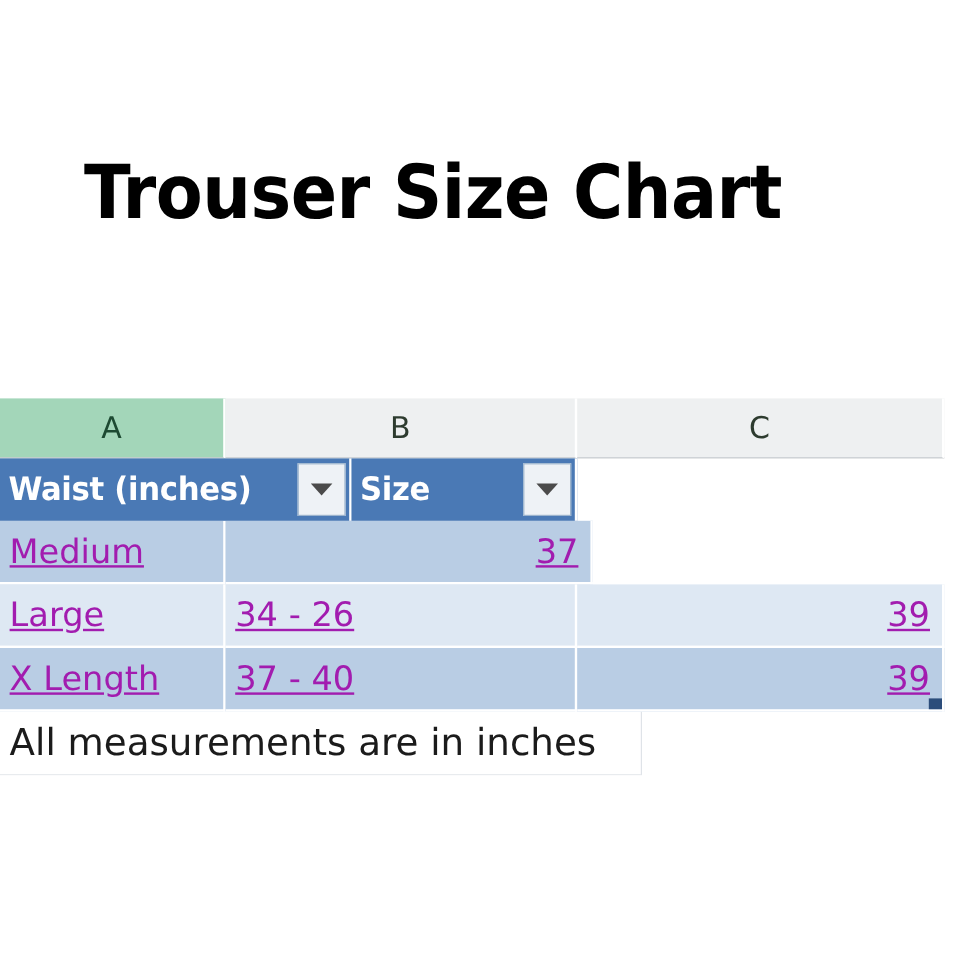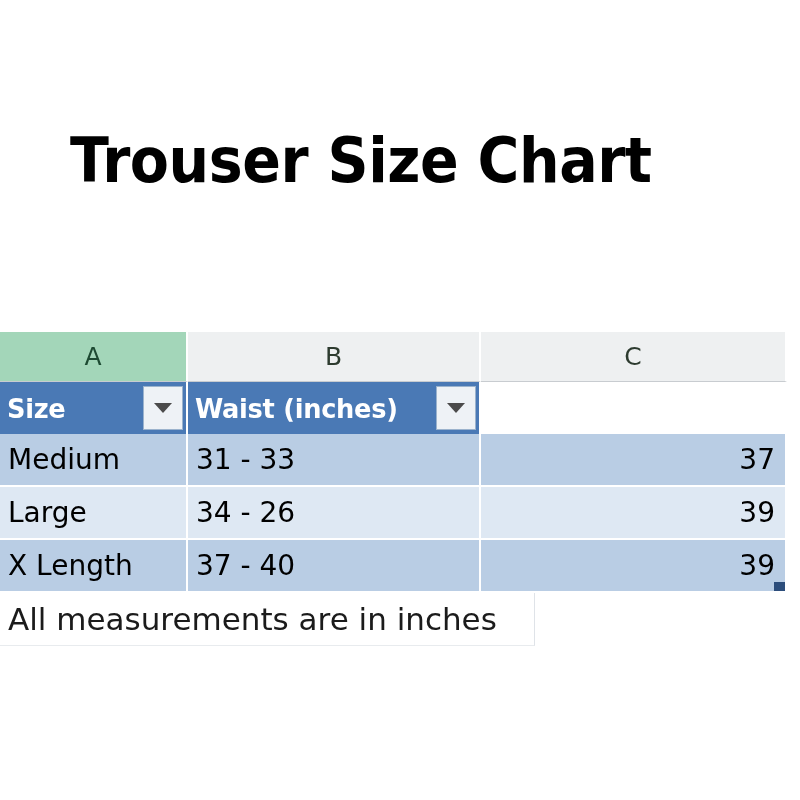--- a/index.html
+++ b/index.html
@@ -119,23 +119,24 @@
   }
   .td-cell {
     box-sizing: border-box;
     display: flex;
     align-items: center;
     border-right: 2px solid #ffffff;
     border-bottom: 2px solid #ffffff;
     padding: 0 8px;
     font-family: "DejaVu Sans", sans-serif;
     font-size: 28px;
-    color: #000000;
-    white-space: nowrap;
-    overflow: hidden;
+    color: #a21caf;
+    white-space: nowrap;
+    overflow: hidden;
+    text-decoration: underline;
   }
   .row-band-dark .td-cell { background: #b9cde4; }
   .row-band-light .td-cell { background: #dee8f3; }
   .td-cell.num { justify-content: flex-end; padding-right: 10px; padding-left: 48px; }
 
   
   #fill-handle {
     position: absolute;
     right: 0px;
     bottom: -2px;
@@ -174,41 +175,40 @@
 
 <div id="spreadsheet">
 
   <div class="col-header-row">
     <div class="col-header col-a selected">A</div>
     <div class="col-header col-b">B</div>
     <div class="col-header col-c">C</div>
   </div>
 
   <div class="tbl-header-row">
+
+    <div class="th-cell col-b">
+      <span class="th-label">Waist (inches)</span>
+      <span class="filter-btn">
+        <span class="caret"></span>
+      </span>
+    </div>
 
     <div class="th-cell col-a">
       <span class="th-label">Size</span>
       <span class="filter-btn">
         <span class="caret"></span>
       </span>
     </div>
 
-    <div class="th-cell col-b">
-      <span class="th-label">Waist (inches)</span>
-      <span class="filter-btn">
-        <span class="caret"></span>
-      </span>
-    </div>
-
 
   </div>
 
   <div class="data-row row-band-dark">
     <div class="td-cell col-a">Medium</div>
-    <div class="td-cell col-b">31 - 33</div>
     <div class="td-cell col-c num">37</div>
   </div>
 
   <div class="data-row row-band-light">
     <div class="td-cell col-a">Large</div>
     <div class="td-cell col-b">34 - 26</div>
     <div class="td-cell col-c num">39</div>
   </div>
 
   <div class="data-row row-band-dark">

